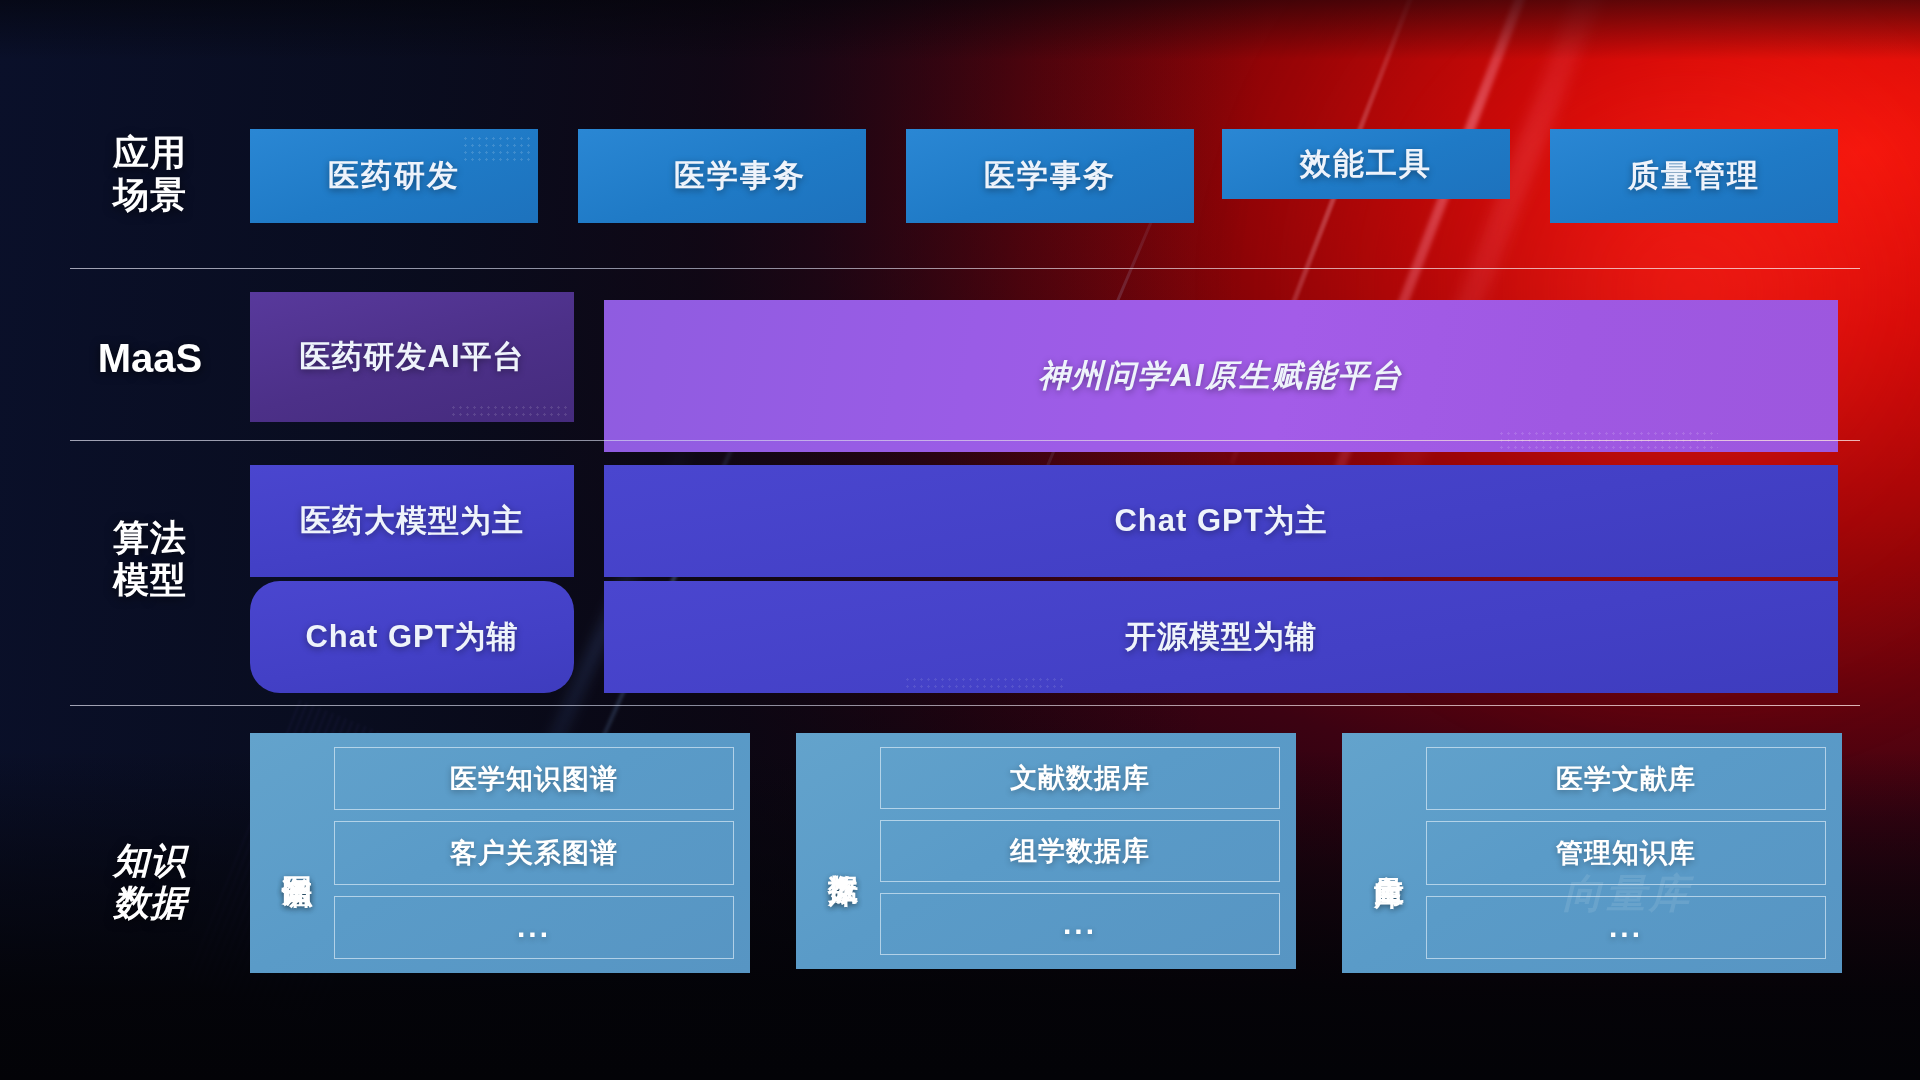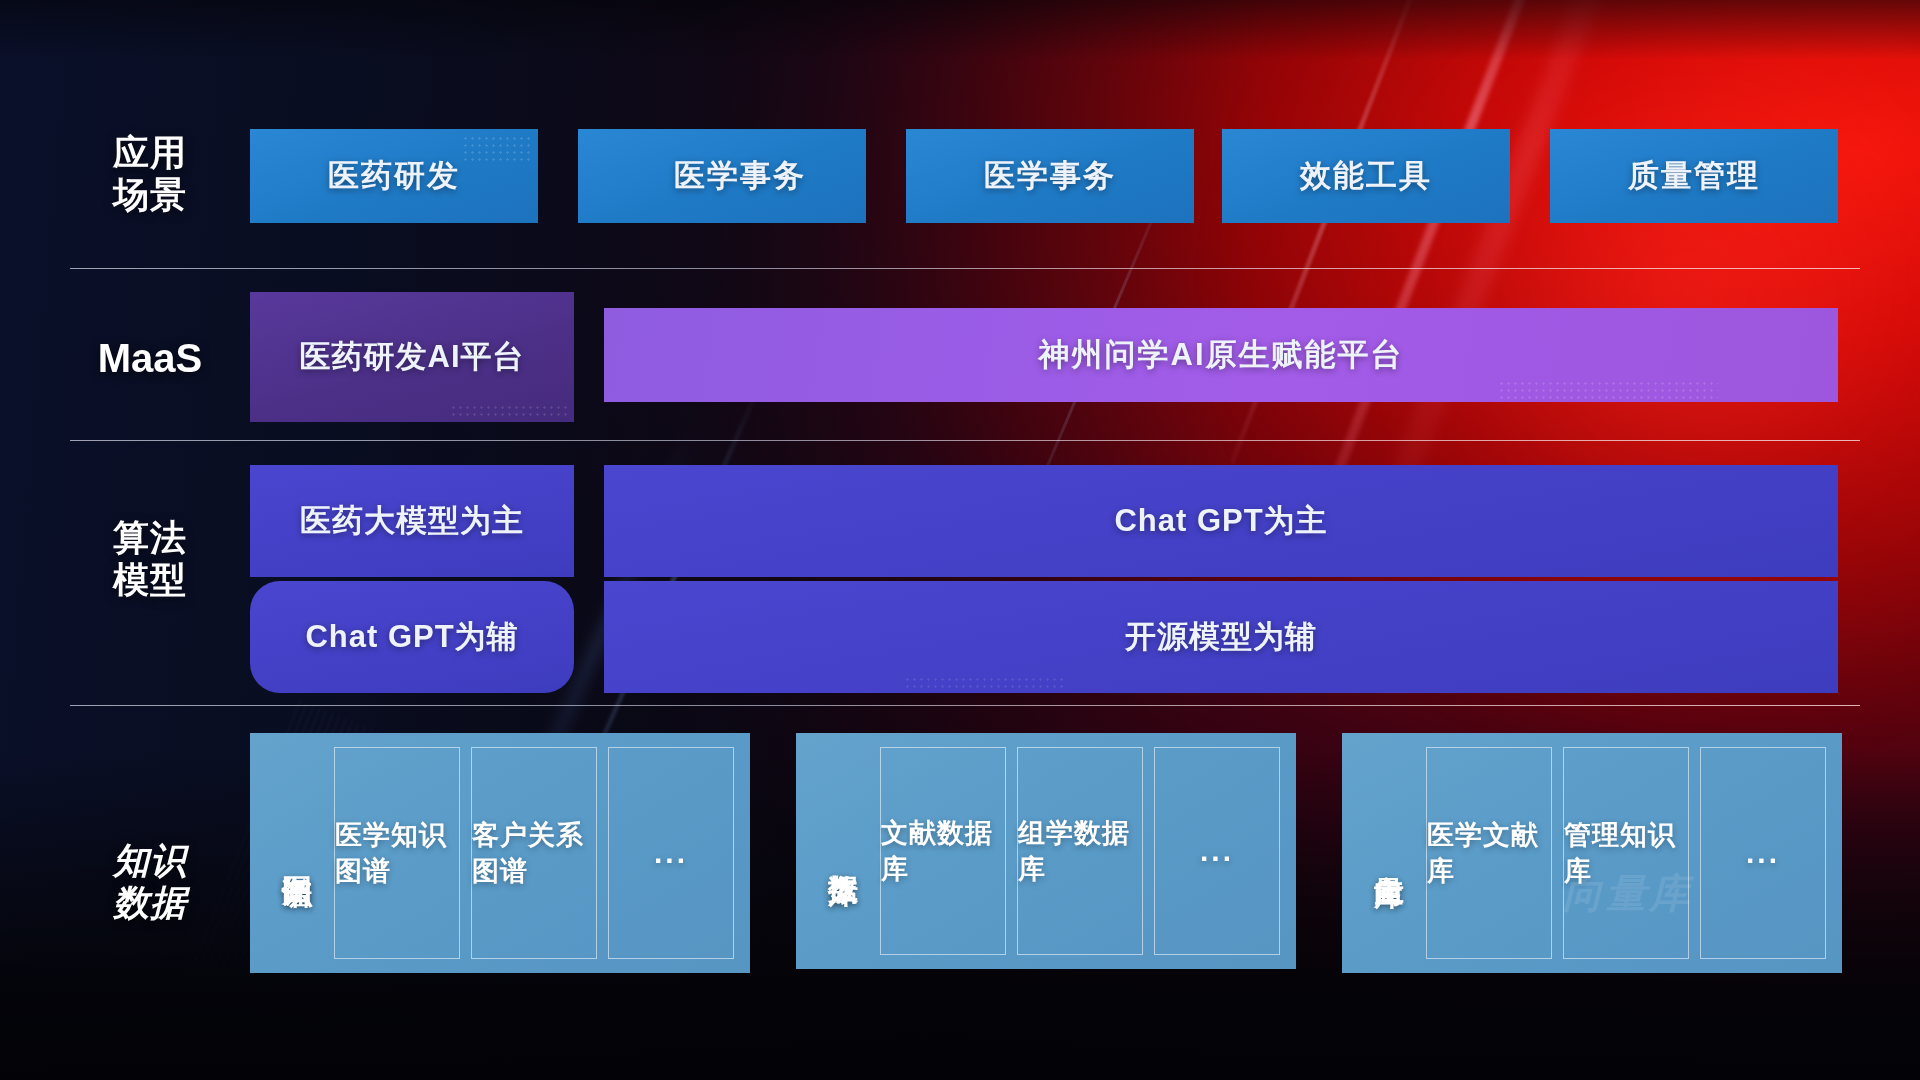--- a/index.html
+++ b/index.html
@@ -75,21 +75,21 @@
     position:absolute;display:flex;align-items:stretch;
     background:linear-gradient(150deg,#63a3cc 0%,#5a9bc8 45%,#5795c3 100%);
     box-sizing:border-box;padding:14px 16px;
   }
   .panel-label{
     width:62px;flex:0 0 62px;display:flex;align-items:center;justify-content:center;
     color:#ffffff;font-weight:bold;font-size:30px;line-height:1.06;letter-spacing:0;
     writing-mode:vertical-rl;text-orientation:upright;
     text-shadow:0 2px 6px rgba(0,0,0,0.30);
   }
-  .panel-items{flex:1;display:flex;flex-direction:row;justify-content:space-between;gap:11px;padding-left:6px;}
+  .panel-items{flex:1;display:flex;flex-direction:column;justify-content:space-between;gap:11px;padding-left:6px;}
   .panel-item{
     flex:1;display:flex;align-items:center;justify-content:center;
     border:1px solid rgba(232,243,252,0.62);
     color:#ffffff;font-weight:bold;font-size:27px;letter-spacing:1px;
     text-shadow:0 2px 6px rgba(0,0,0,0.30);
     box-sizing:border-box;
   }
   .panel-item.ellipsis{font-size:30px;letter-spacing:3px;}
   .watermark{
     position:absolute;right:150px;bottom:52px;
@@ -124,36 +124,36 @@
   <div class="box r1box" style="left:250px;top:129px;width:288px;height:94px;">
     <span>医药研发</span>
     <span class="dots" style="right:6px;top:6px;width:70px;height:26px;"></span>
   </div>
   <div class="box r1box" style="left:578px;top:129px;width:288px;height:94px;padding-left:36px;">
     <span>医学事务</span>
   </div>
   <div class="box r1box" style="left:906px;top:129px;width:288px;height:94px;">
     <span>医学事务</span>
   </div>
-  <div class="box r1box" style="left:1222px;top:129px;width:288px;height:94px;">
+  <div class="box r1box" style="left:1222px;top:129px;width:288px;height:70px;">
     <span>效能工具</span>
   </div>
   <div class="box r1box" style="left:1550px;top:129px;width:288px;height:94px;">
     <span>质量管理</span>
   </div>
 
   <div class="divider" style="top:268px;"></div>
 
   <div class="rowlabel" style="top:335px;font-size:40px;letter-spacing:0;text-align:center;">MaaS</div>
 
   <div class="box r2dark" style="left:250px;top:292px;width:324px;height:130px;">
     <span>医药研发AI平台</span>
     <span class="dots" style="right:4px;bottom:2px;width:120px;height:16px;opacity:.18;"></span>
   </div>
-  <div class="box r2bright" style="left:604px;top:308px;width:1234px;height:94px;">
+  <div class="box r2bright" style="left:604px;top:300px;width:1234px;height:152px;font-style:italic;">
     <span>神州问学AI原生赋能平台</span>
     <span class="dots" style="right:120px;bottom:2px;width:220px;height:20px;opacity:.20;"></span>
   </div>
 
   <div class="divider" style="top:440px;"></div>
 
   <div class="rowlabel" style="top:517px;font-size:36px;">算法
 模型</div>
 
   <div class="box r3box" style="left:250px;top:465px;width:324px;height:112px;">

